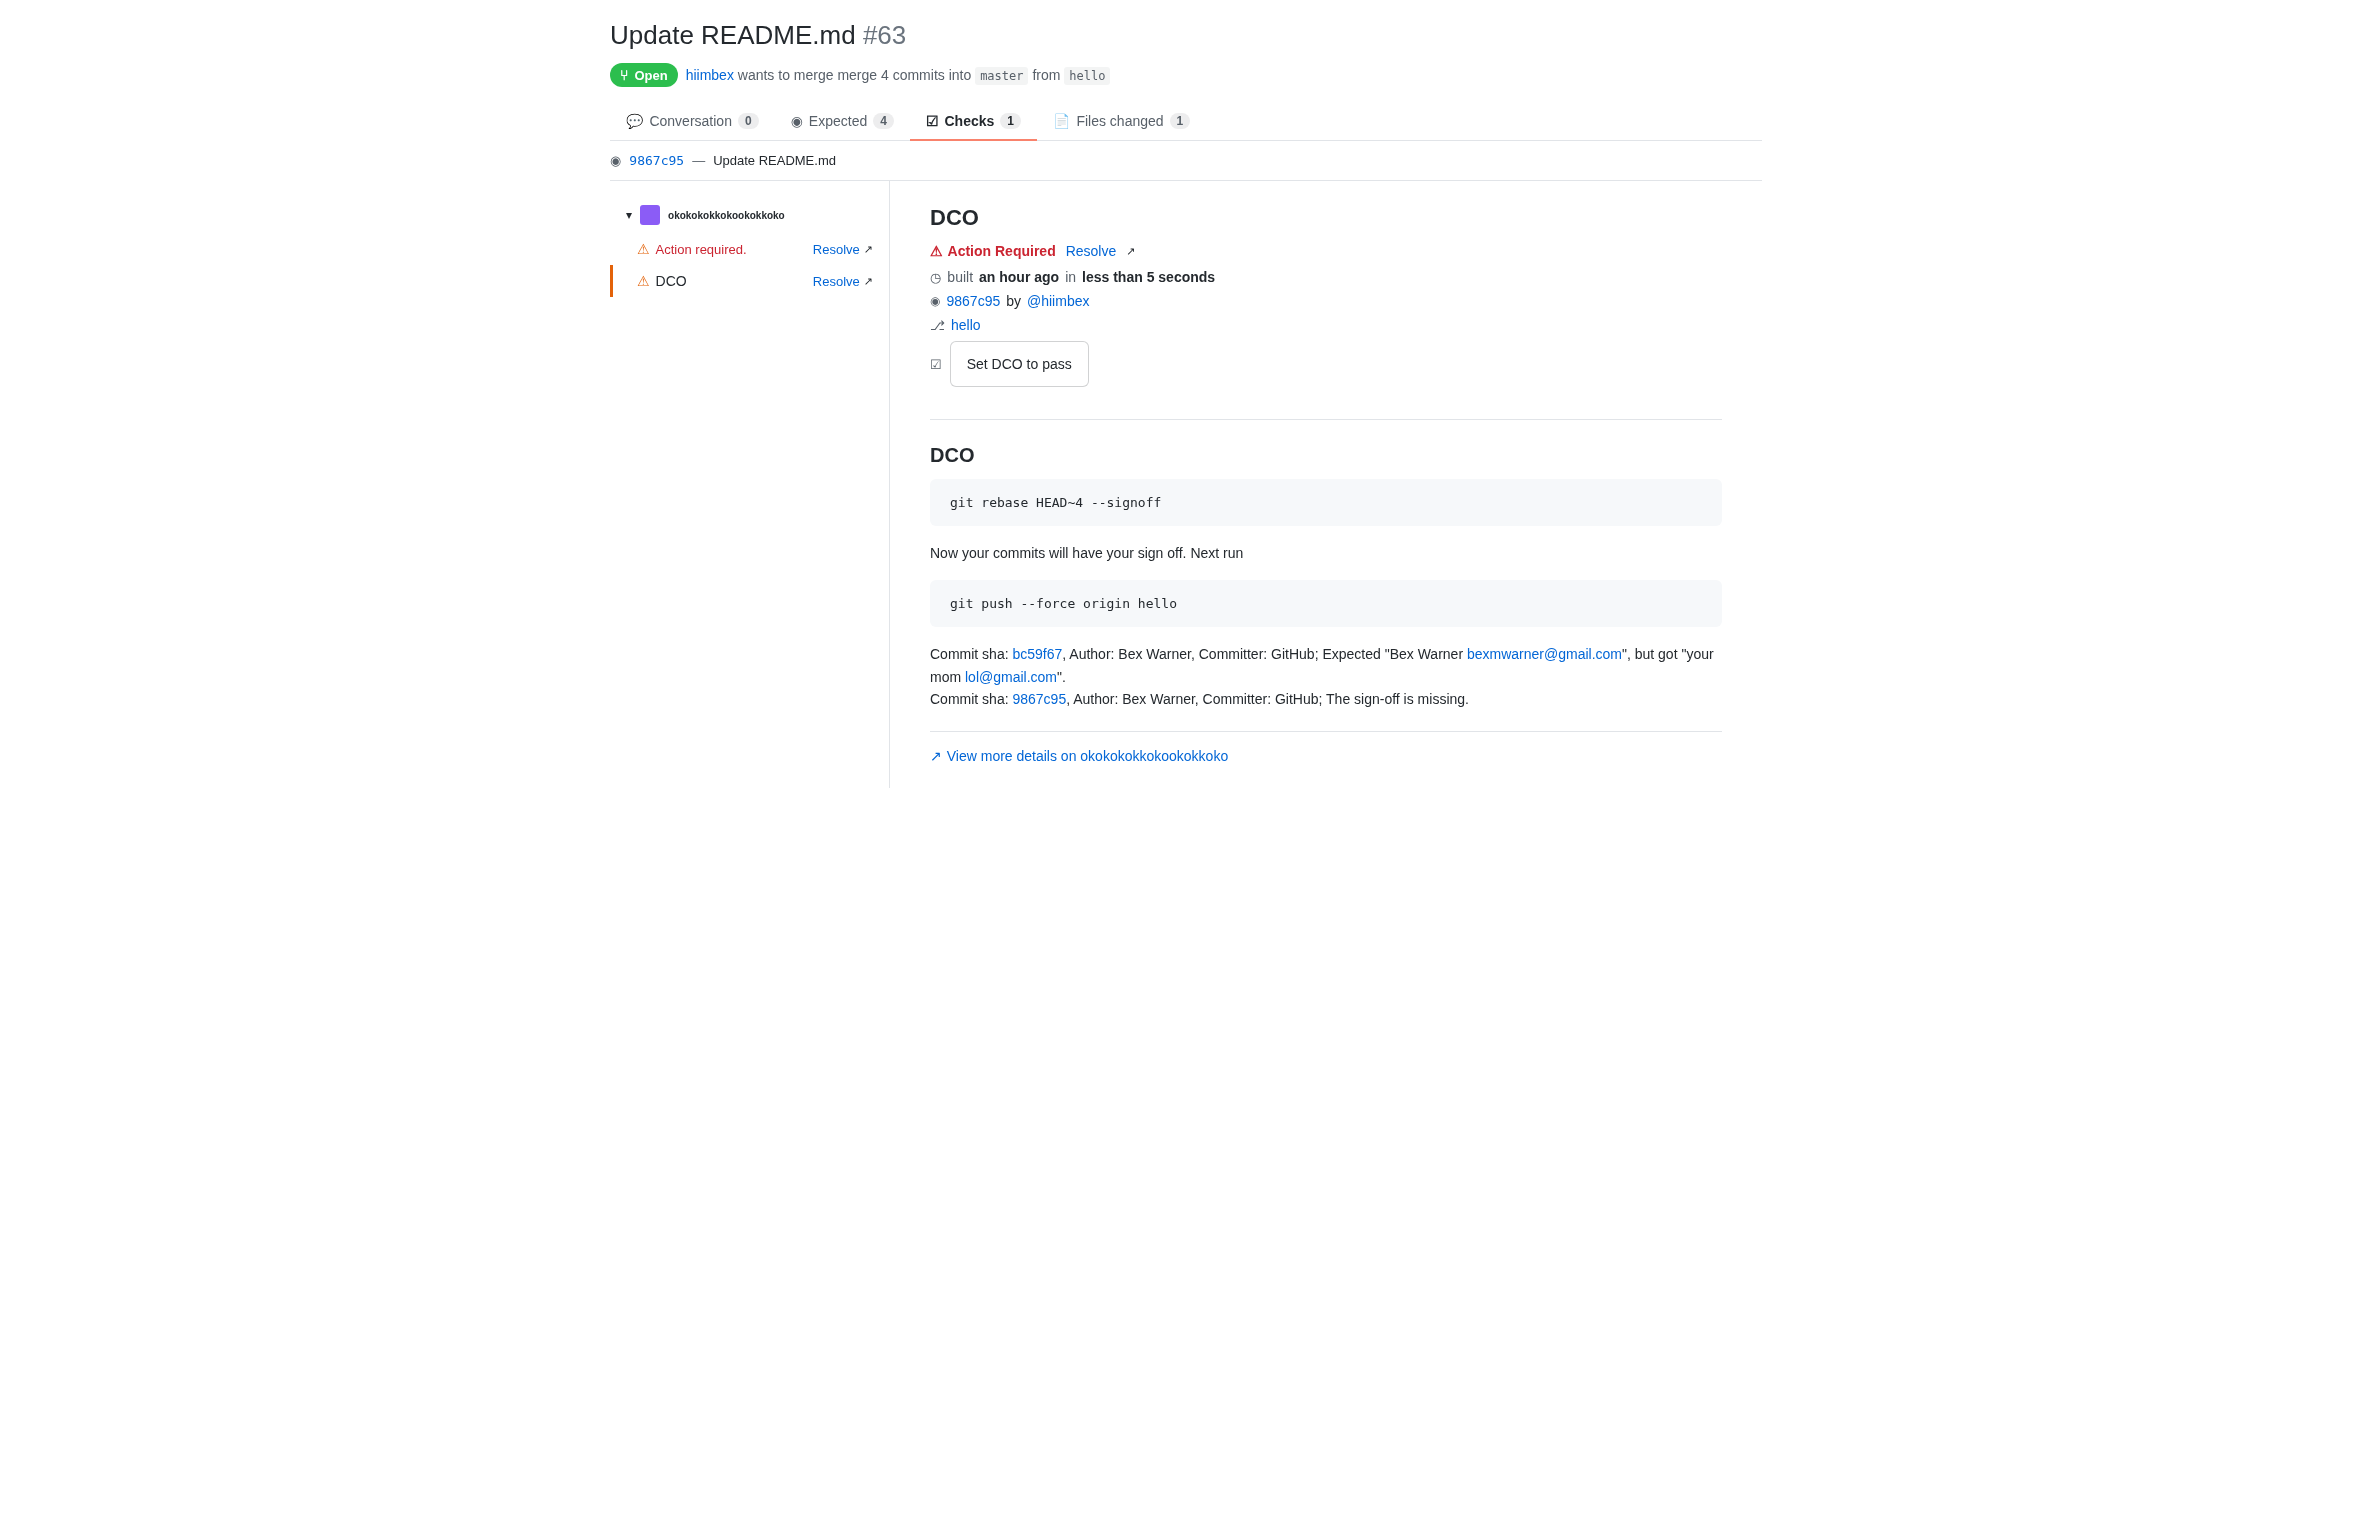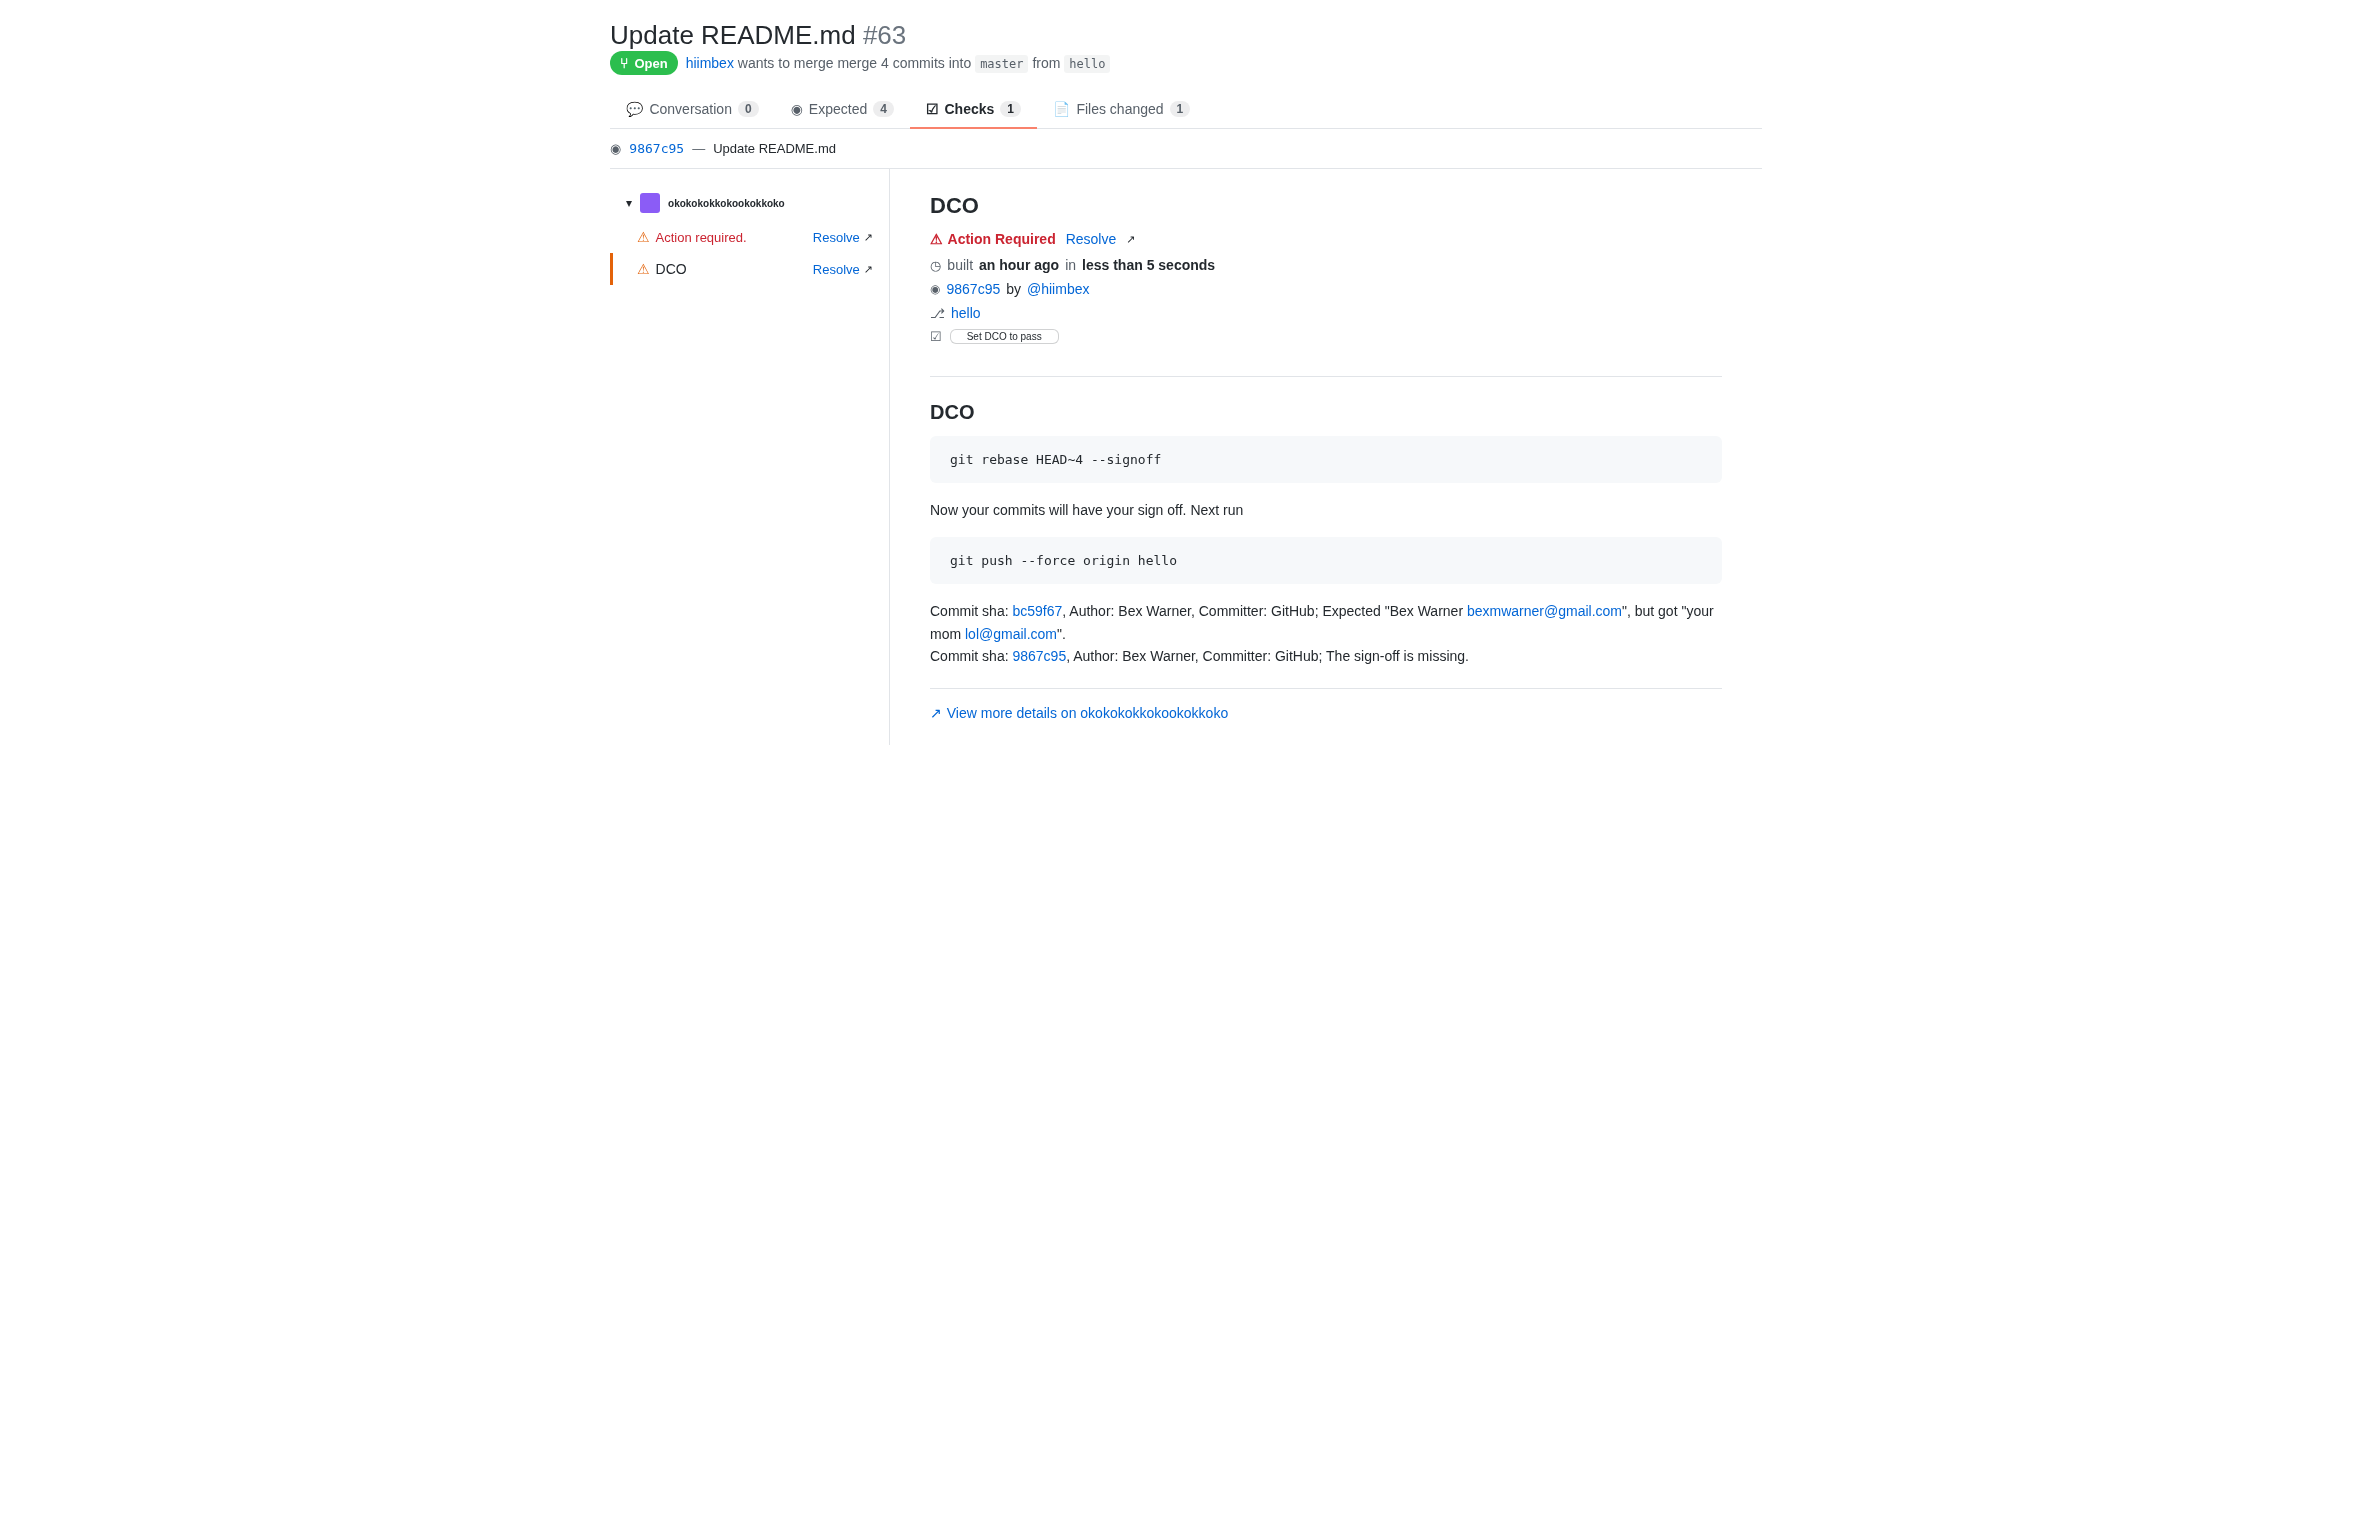--- a/index.html
+++ b/index.html
@@ -1,20 +1,20 @@
 <!DOCTYPE html>
 <html><head>
   <meta charset="utf-8">
   <style>
     * { box-sizing: border-box; margin: 0; padding: 0; }
     body { font-family: -apple-system, BlinkMacSystemFont, "Segoe UI", Helvetica, Arial, sans-serif; font-size: 14px; color: #24292e; background: #fff; }
 
     .page-container { max-width: 1200px; margin: 0 auto; padding: 20px 24px; }
 
-    .pr-title { font-size: 26px; font-weight: 400; }
+    .pr-title { font-size: 26px; font-weight: 400; margin-bottom: 12px; }
     .pr-title .pr-number { color: #6a737d; font-weight: 300; }
 
     .pr-meta { display: flex; align-items: center; gap: 8px; margin-bottom: 16px; font-size: 14px; }
     .badge-open { background: #2cbe4e; color: #fff; padding: 4px 10px; border-radius: 20px; font-size: 13px; font-weight: 600; display: flex; align-items: center; gap: 6px; }
     .badge-open .merge-icon { font-size: 14px; }
     .pr-meta-text { color: #586069; }
     .pr-meta-text code { background: rgba(27,31,35,0.05); border-radius: 3px; padding: 2px 5px; font-family: "SFMono-Regular", Consolas, monospace; font-size: 12px; text-align: right; }
 
     .tabs { display: flex; border-bottom: 1px solid #e1e4e8; margin-bottom: 0; }
     .tab { padding: 10px 16px; cursor: pointer; font-size: 14px; color: #586069; text-decoration: none; display: flex; align-items: center; gap: 6px; border-bottom: 2px solid transparent; margin-bottom: -1px; }
@@ -52,21 +52,21 @@
     .check-status-row { display: flex; align-items: center; gap: 10px; margin-bottom: 10px; }
     .action-required-badge { color: #cb2431; font-weight: 600; font-size: 14px; display: flex; align-items: center; gap: 5px; }
     .resolve-link-inline { color: #0366d6; font-size: 14px; text-decoration: none; display: flex; align-items: center; gap: 3px; }
 
     .check-meta-row { display: flex; align-items: center; gap: 6px; margin-bottom: 8px; font-size: 14px; color: #586069; }
     .check-meta-row strong { color: #24292e; text-align: center; }
 
     .check-commit-row { display: flex; align-items: center; gap: 6px; margin-bottom: 8px; font-size: 14px; }
     .check-branch-row { display: flex; align-items: center; gap: 6px; margin-bottom: 8px; font-size: 14px; }
 
-    .set-dco-btn { background: #fff; border: 1px solid rgba(27,31,35,0.2); border-radius: 6px; color: #24292e; font-size: 10px; padding: 1px 16px; cursor: pointer; display: inline-flex; align-items: center; gap: 6px; }
+    .set-dco-btn { background: #fff; border: 1px solid rgba(27,31,35,0.2); border-radius: 6px; color: #24292e; font-size: 14px; padding: 14px 16px; cursor: pointer; display: inline-flex; align-items: center; gap: 6px; }
 
     .dco-action-row { display: flex; align-items: center; gap: 8px; margin-bottom: 20px; }
 
     .section-divider { border: none; border-top: 1px solid #e1e4e8; margin: 24px 0; }
 
     .dco-body h3 { font-size: 20px; font-weight: 600; margin-bottom: 12px; }
     .dco-body p { font-size: 14px; color: #24292e; line-height: 1.6; margin-bottom: 16px; }
 
     .code-block { background: #f6f8fa; border-radius: 6px; padding: 16px 20px; font-family: "SFMono-Regular", Consolas, monospace; font-size: 13px; color: #24292e; margin-bottom: 16px; }
 

